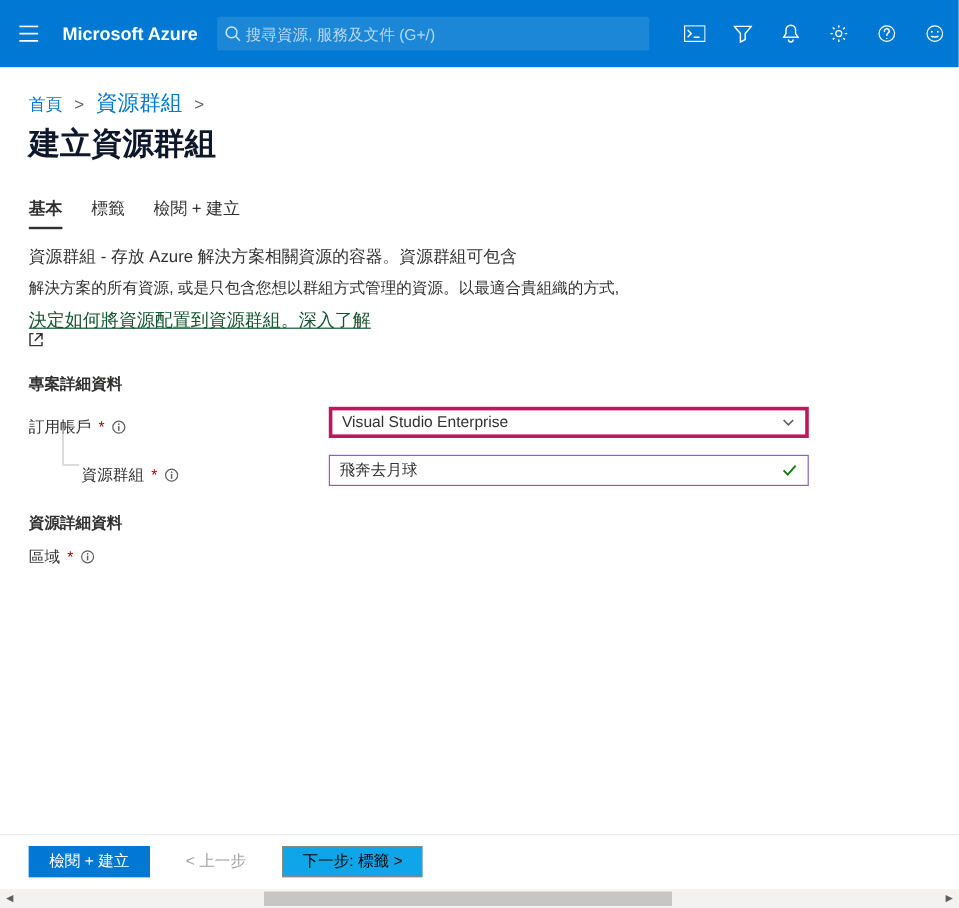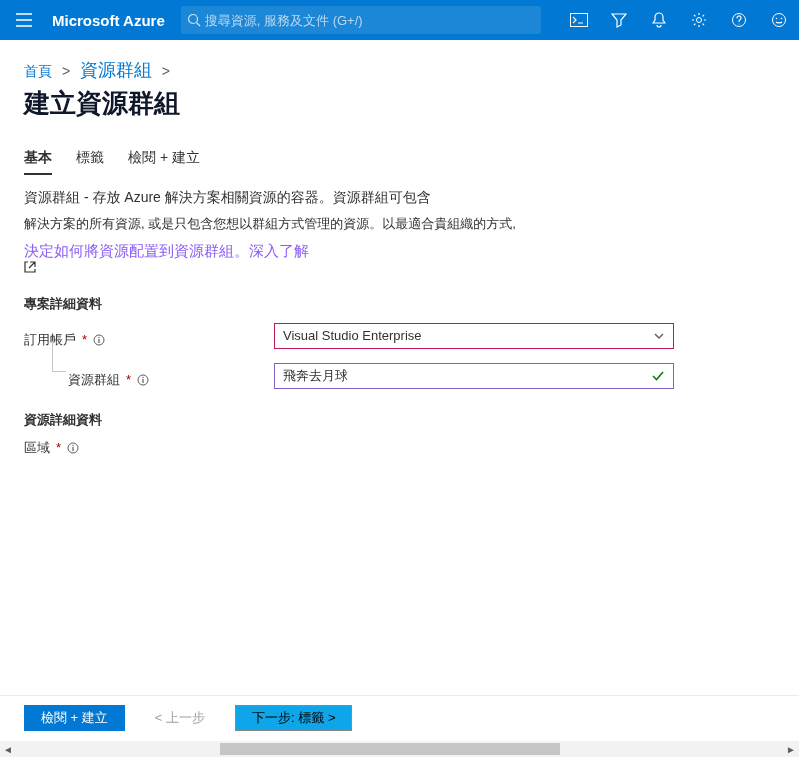--- a/index.html
+++ b/index.html
@@ -6,21 +6,21 @@
     body {
       font-family: "Segoe UI", "Microsoft JhengHei", sans-serif;
       font-size: 13px;
       color: #323130;
       background: #fff;
       width: 799px;
       height: 757px;
       overflow: hidden;
     }
     .top-bar {
-      height: 40px;
+      height: 56px;
       background: #0078d4;
       display: flex;
       align-items: center;
       color: #fff;
     }
     .hamburger {
       width: 48px;
       height: 40px;
       display: flex;
       align-items: center;
@@ -104,21 +104,21 @@
     }
     .description {
       font-size: 14px;
       line-height: 1.5;
       color: #323130;
       margin-bottom: 8px;
       max-width: 640px;
     }
     .desc-line2 { font-size: 13px; color: #323130; margin-top: -2px;}
     .desc-link-row { font-size: 15px; margin-top: 2px; }
-    .learn-more { color: #8b5cf6; font-size: 15px; }
+    .learn-more { color: #14532d; font-size: 15px; text-decoration: underline; }
     .ext-icon { margin-left: 180px; vertical-align: middle;}
     .section-title {
       font-size: 13px;
       font-weight: 700;
       color: #323130;
       margin-top: 22px;
       margin-bottom: 10px;
     }
     .form-row {
       display: flex;
@@ -137,21 +137,21 @@
     .req { color: #a80000; margin: 0 2px; }
     .info-icon {
       display: inline-flex;
       width: 12px;
       height: 12px;
       color: #605e5c;
     }
     .select-box, .input-box {
       width: 400px;
       height: 26px;
-      border: 1px solid #be185d;
+      border: 3px solid #be185d;
       background: #fff;
       display: flex;
       align-items: center;
       padding: 0 8px;
       font-size: 13px;
       cursor: pointer;
       justify-content: space-between;
     }
     .input-box { border: 1px solid #8661c5; }
     .chevron { color: #605e5c; }

